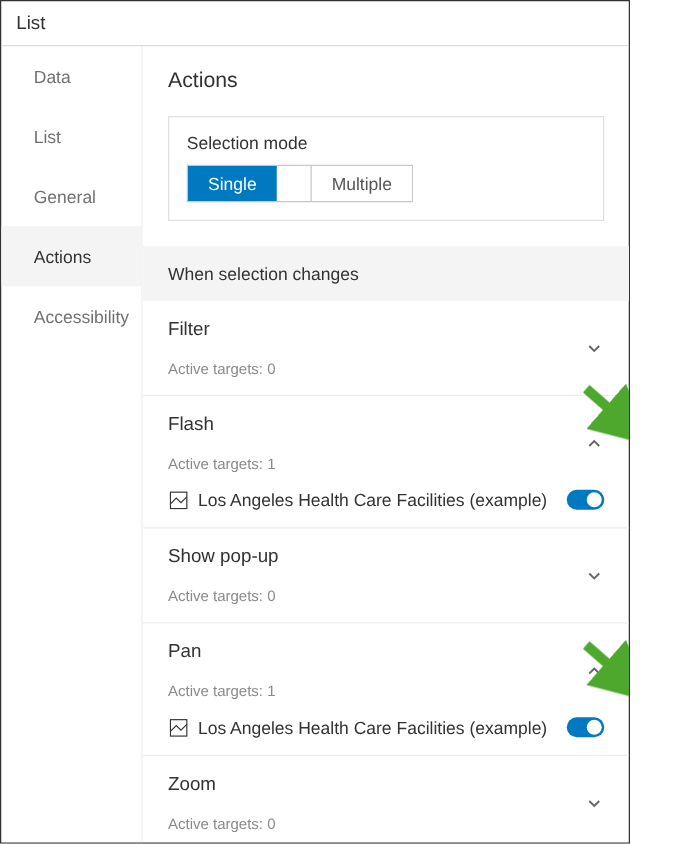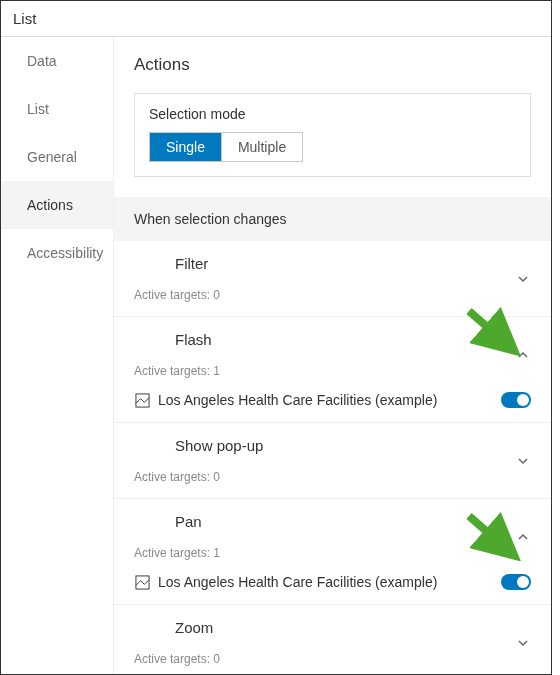--- a/index.html
+++ b/index.html
@@ -1,36 +1,36 @@
 <!DOCTYPE html>
 <html><head>
 <meta charset="utf-8">
 <style>
   * { box-sizing: border-box; }
   html, body { margin: 0; padding: 0; font-family: "Segoe UI", Arial, sans-serif; font-size: 14px; color: #323232; background: #fff; }
-  .app { border: 1px solid #333; width: 552px; height: 675px; margin: 0; position: relative; overflow: hidden; }
+  .app { border: 1px solid #333; width: 504px; height: 675px; margin: 0; position: relative; overflow: hidden; }
   .titlebar { height: 36px; border-bottom: 1px solid #ddd; display: flex; align-items: center; padding: 0 12px; font-size: 15px; }
   .body { display: flex; height: calc(100% - 36px); }
   .sidebar { width: 113px; border-right: 1px solid #eee; padding-top: 0; }
   .sidebar-item { height: 48px; display: flex; align-items: center; padding: 0 26px; color: #707070; cursor: pointer; font-size: 14px; }
   .sidebar-item.active { background: #f4f4f4; color: #323232; }
   .main { flex: 1; overflow-y: auto; }
   .main-inner { padding: 18px 20px 0 20px; }
   .page-title { font-size: 17px; margin: 0 0 18px 0; font-weight: 400; }
   .mode-box { border: 1px solid #e0e0e0; padding: 12px 14px 14px 14px; }
   .mode-label { font-size: 14px; margin-bottom: 10px; color: #323232; }
-  .seg { display: inline-flex; border: 1px solid #c8c8c8; }
+  .seg { display: inline-flex; border: 1px solid #c8c8c8; gap: 27px; }
   .seg-btn { padding: 6px 16px; font-size: 14px; background: #fff; border: none; cursor: pointer; color: #555; }
   .seg-btn.active { background: #0079c1; color: #fff; }
   .seg-btn + .seg-btn { border-left: 1px solid #c8c8c8; }
 
   .section-header { background: #f4f4f4; padding: 14px 20px; font-size: 14px; color: #323232; margin-top: 20px; }
   .action-block { border-bottom: 1px solid #eee; padding: 14px 20px 14px 20px; }
   .action-row { display: flex; align-items: center; justify-content: space-between; cursor: pointer; }
-  .action-title { font-size: 15px; color: #323232; margin-left: 41px; }
+  .action-title { font-size: 15px; color: #323232; }
   .action-sub { font-size: 12px; color: #8a8a8a; margin-top: 16px; }
   .chevron { width: 16px; height: 16px; display: inline-flex; align-items: center; justify-content: center; }
   .chevron svg { width: 12px; height: 12px; stroke: #666; stroke-width: 1.5; fill: none; }
 
   .target-row { display: flex; align-items: center; justify-content: space-between; margin-top: 14px; }
   .target-left { display: flex; align-items: center; gap: 8px; font-size: 14px; color: #323232; justify-content: center; }
   .map-icon { width: 16px; height: 16px; display: inline-flex; align-items: center; justify-content: center; }
   .map-icon svg { width: 15px; height: 15px; stroke: #333; stroke-width: 1; fill: none; }
   .toggle { width: 30px; height: 16px; background: #0079c1; border-radius: 8px; position: relative; cursor: pointer; }
   .toggle::after { content: ""; position: absolute; right: 2px; top: 2px; width: 12px; height: 12px; background: #fff; border-radius: 50%; }

